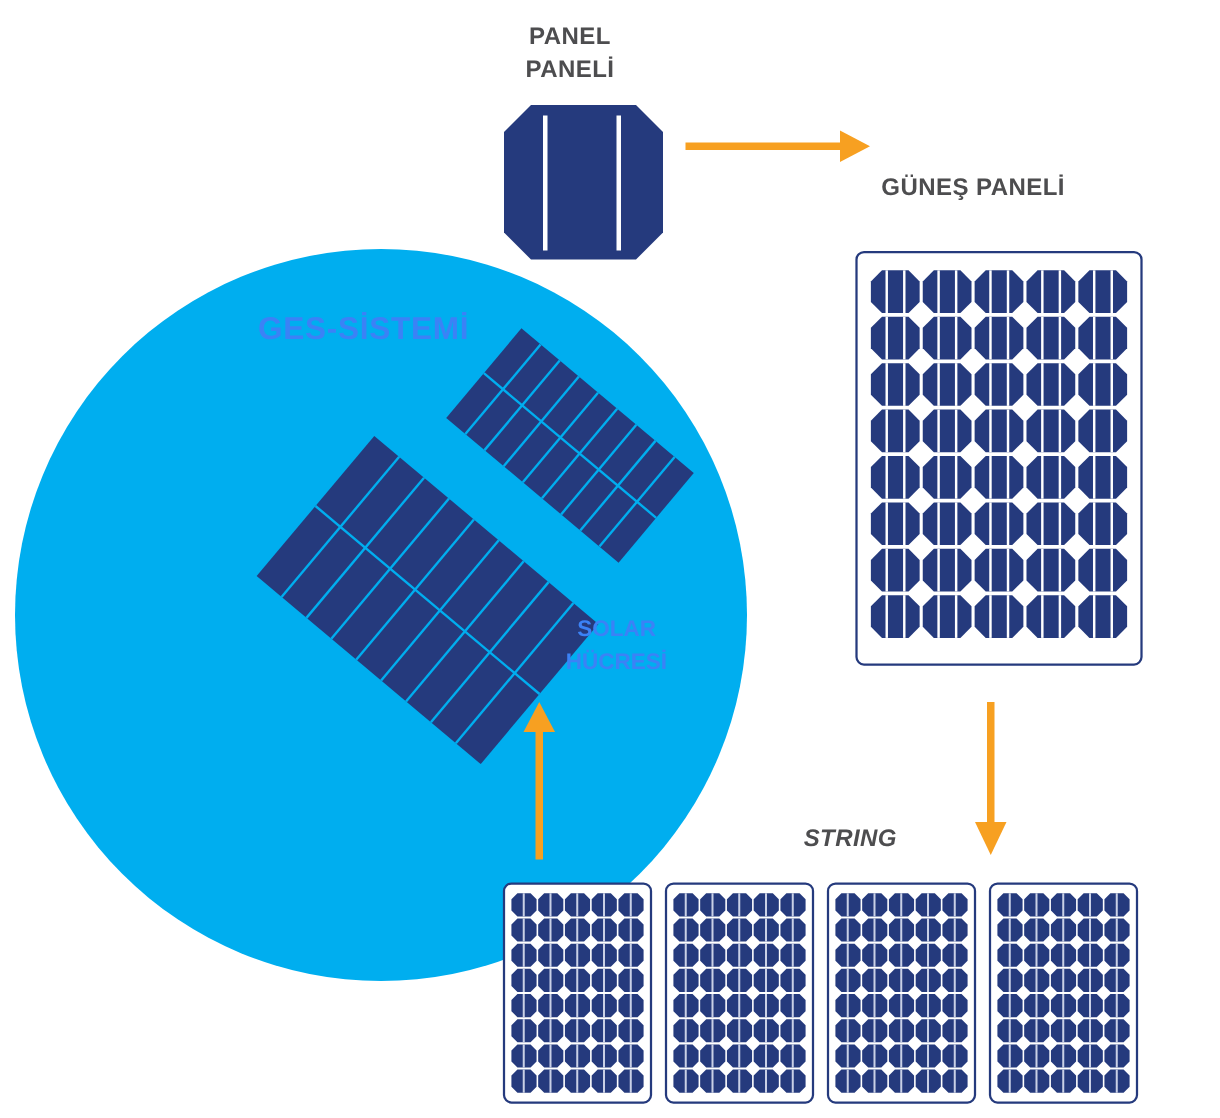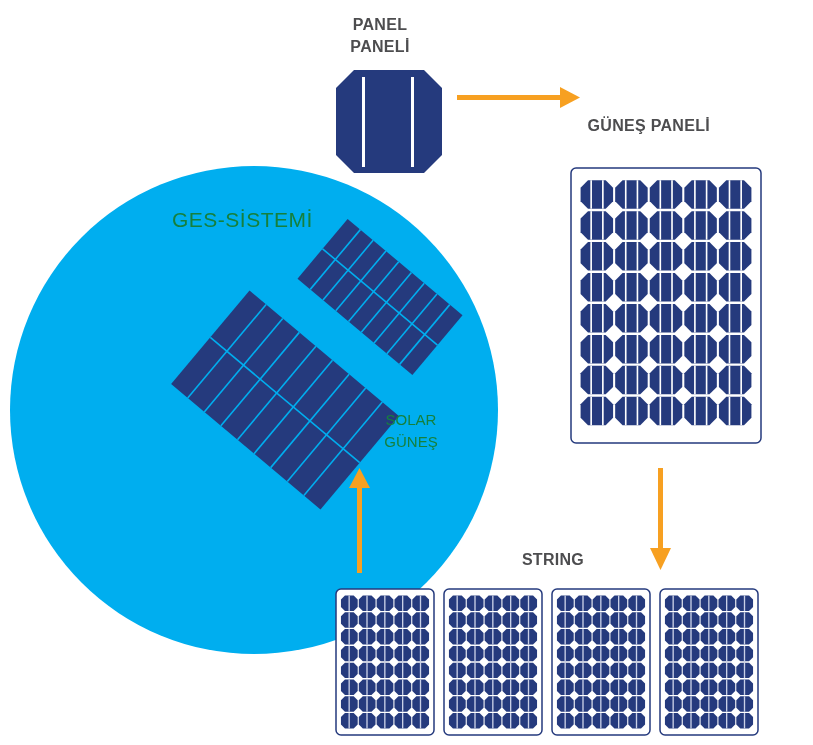--- a/index.html
+++ b/index.html
@@ -1,19 +1,19 @@
 <!DOCTYPE html>
 <html><head>
 <meta charset="utf-8">
 <style>
   html, body { margin:0; padding:0; background:#ffffff; }
   body { width:813px; height:745px; position:relative; overflow:hidden; font-family:"Liberation Sans", "DejaVu Sans", sans-serif; }
   .abs { position:absolute; }
   .label-dark { color:#4d4d4f; font-weight:bold; font-size:16px; letter-spacing:0.3px; text-align:center; line-height:22px; }
-  .label-white { color:#15803d; font-weight:normal; }
+  .label-white { color:#3b82f6; font-weight:bold; }
   svg { position:absolute; left:0; top:0; }
 </style>
 </head>
 <body>
 
 <svg width="813" height="745">
   <circle id="bigCircle" cx="254" cy="410" r="244" fill="#00AEEF"></circle>
   <g id="roofArray">
       <g transform="translate(285,400) rotate(-50)">
         <rect x="-61" y="-97.5" width="122" height="195" fill="#253A7D"></rect>
@@ -518,16 +518,16 @@
   <div>PANEL</div>
   <div>PANELİ</div>
 </div>
 
 <div class="abs label-dark" style="left:570px; top:115px; width:140px; text-align:right;">GÜNEŞ PANELİ</div>
 
 <div class="abs label-white" style="left:172px; top:208px; font-size:21px; letter-spacing:0.5px;">GES-SİSTEMİ</div>
 
 <div class="abs label-white" style="left:376px; top:409px; font-size:15px; line-height:22px; text-align:center; width:70px;">
   <div>SOLAR</div>
-  <div>GÜNEŞ</div>
+  <div>HÜCRESİ</div>
 </div>
 
-<div class="abs label-dark" style="left:508px; top:549px; width:90px; text-align:center;">STRING</div>
+<div class="abs label-dark" style="left:508px; top:549px; width:90px; text-align:right;font-style:italic;">STRING</div>
 
 </body></html>

